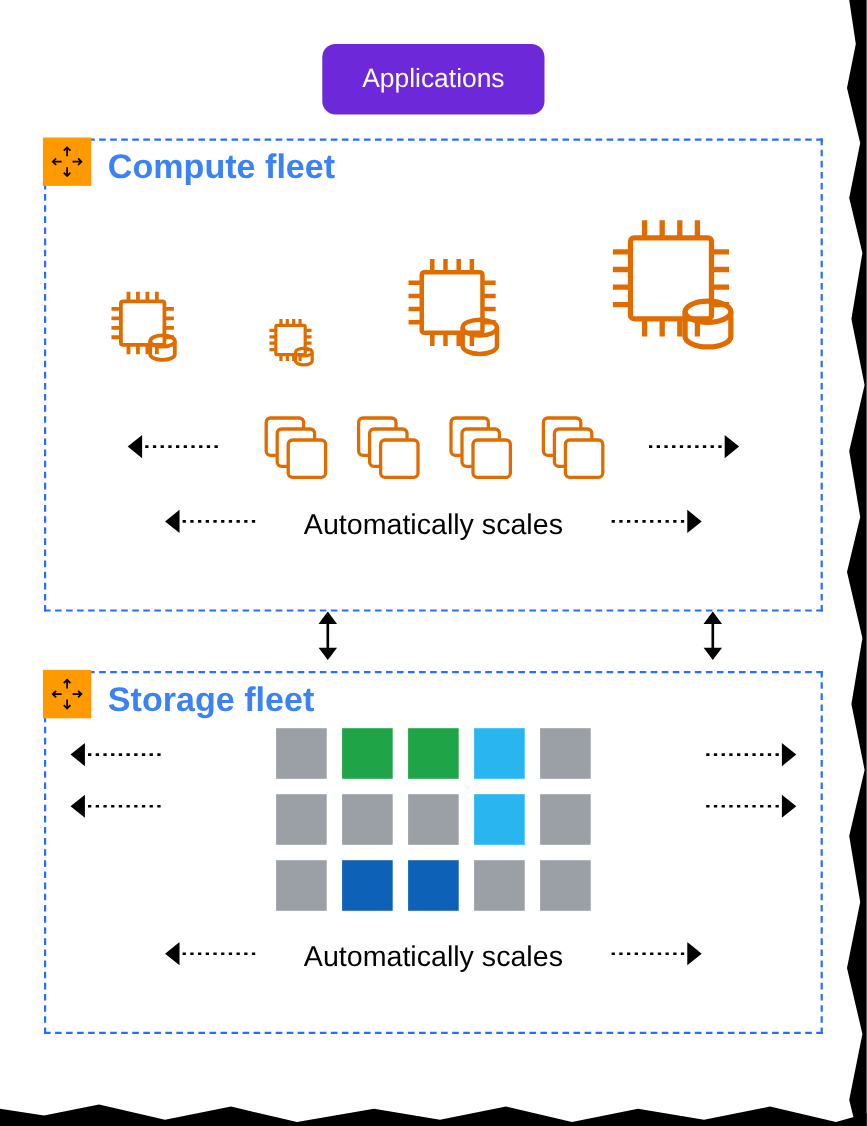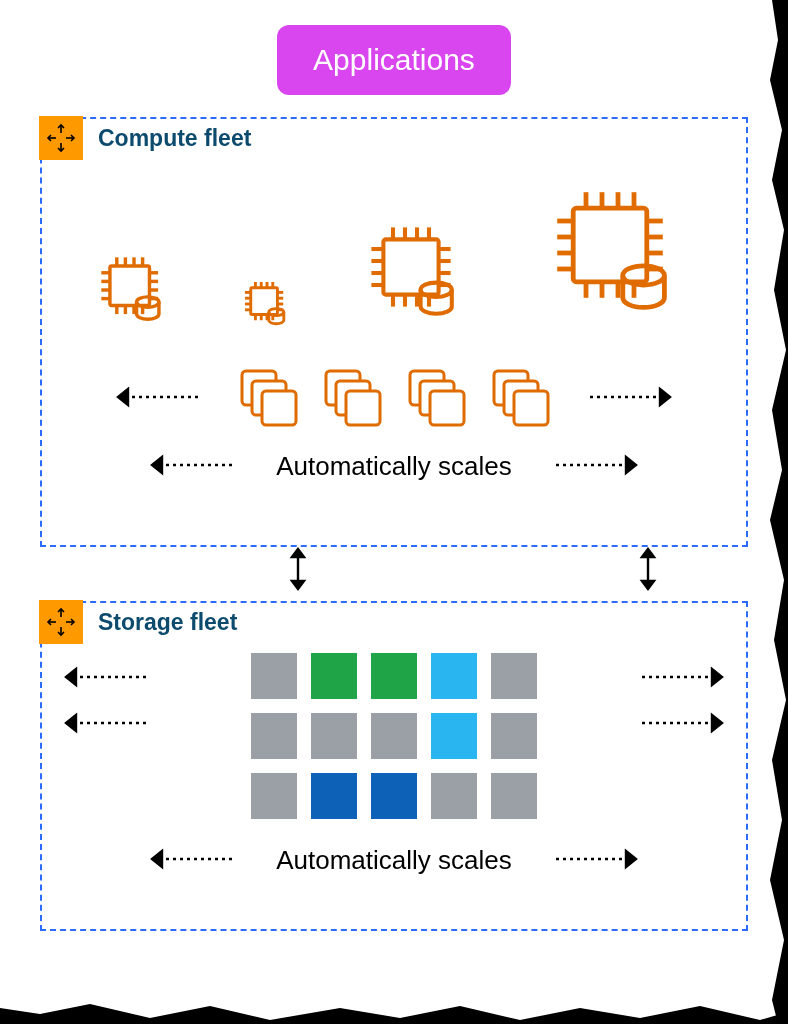--- a/index.html
+++ b/index.html
@@ -11,49 +11,49 @@
     position: relative;
     overflow: hidden;
   }
   .canvas {
     position: relative;
     width: 788px;
     height: 1000px;
     padding: 24px 40px 40px 40px;
   }
   .applications-badge {
-    background: #d946ef;
+    background: #6d28d9;
     color: #fff;
-    font-size: 30px;
+    font-size: 24px;
     padding: 18px 36px;
     border-radius: 12px;
     width: fit-content;
-    margin: 1px auto 22px auto;
+    margin: 16px auto 22px auto;
   }
   .fleet-box {
     border: 2px dashed #2b6cff;
     position: relative;
     padding: 38px 18px 20px 18px;
     background: #fff;
   }
   .compute-box { height: 430px; }
   .storage-box { height: 330px; margin-top: 44px; }
   .scale-icon {
     position: absolute;
     top: -3px; left: -3px;
     width: 44px; height: 44px;
     background: #ff9900;
     display: flex; align-items: center; justify-content: center;
   }
   .fleet-title {
     position: absolute;
     top: 6px; left: 56px;
-    color: #0c4a6e;
+    color: #3b82f6;
     font-weight: 700;
-    font-size: 23px;
+    font-size: 31px;
   }
   .cpu-row {
     display: flex;
     align-items: flex-end;
     justify-content: space-around;
     height: 170px;
     margin-top: 10px;
   }
   .container-row {
     display: flex;

